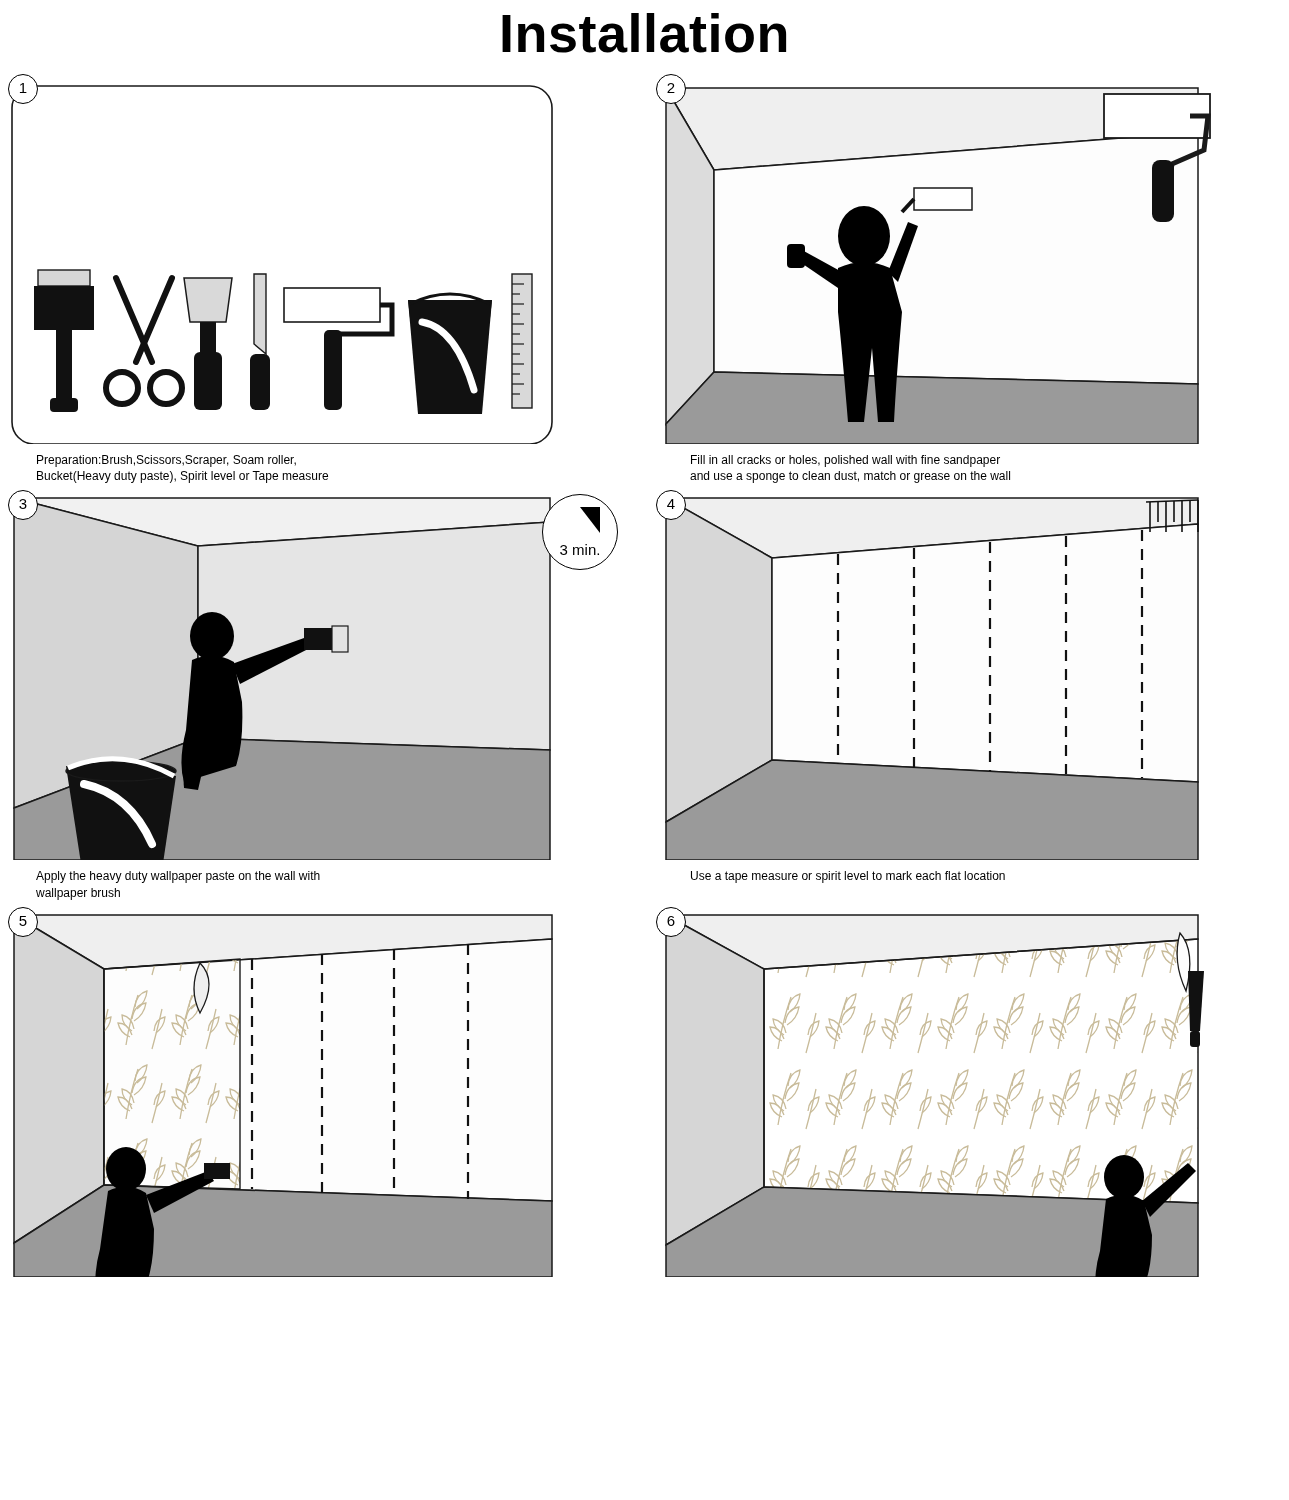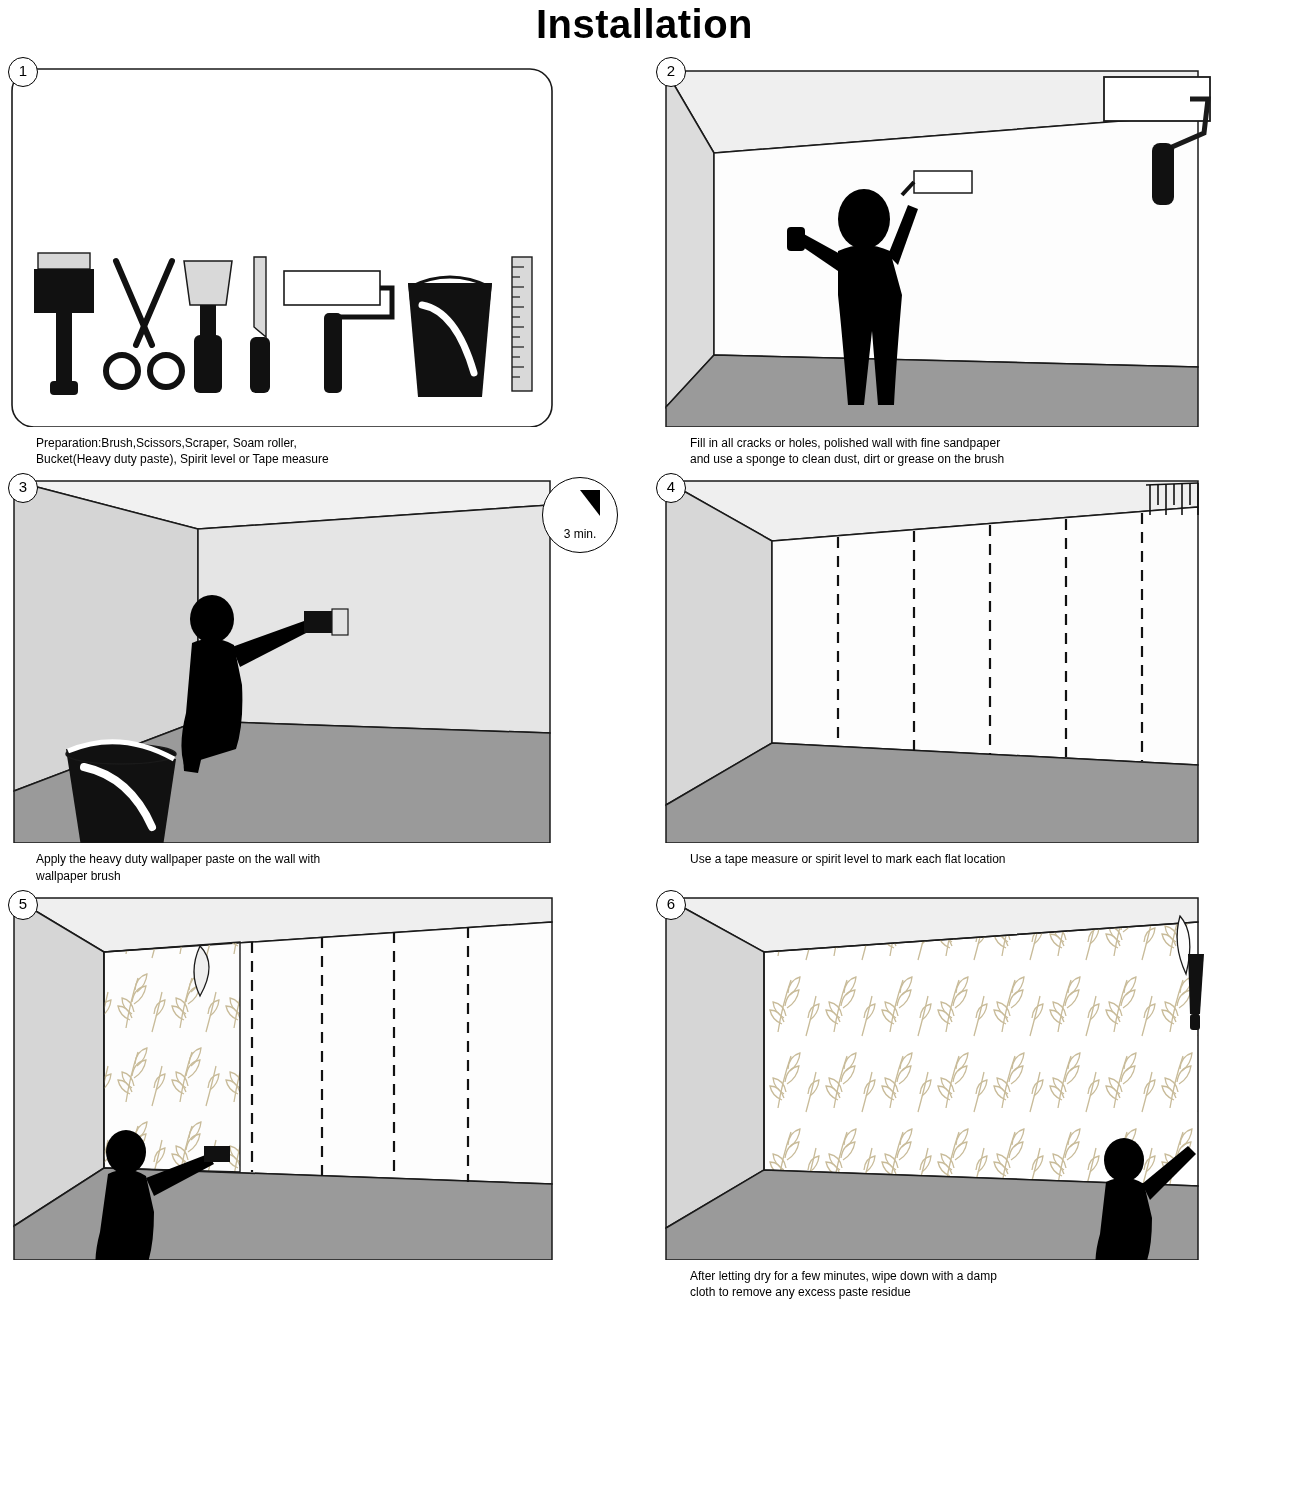--- a/index.html
+++ b/index.html
@@ -10,21 +10,21 @@
   body {
     width: 1289px;
     height: 1500px;
     font-family: "Liberation Sans", sans-serif;
     color: #000;
     overflow: hidden;
     position: relative;
   }
   .page-title {
     text-align: center;
-    font-size: 40px;
+    font-size: 54px;
     font-weight: bold;
     letter-spacing: 0.5px;
     margin: 0;
     padding: 2px 0 8px 0;
     font-family: "Liberation Sans", sans-serif;
   }
   .grid {
     display: grid;
     grid-template-columns: 640px 640px;
     column-gap: 8px;
@@ -93,21 +93,21 @@
     height: 0;
     border-left: 0 solid transparent;
     border-right: 20px solid #000;
     border-bottom: 26px solid transparent;
   }
   .timer .tlabel {
     position: absolute;
     bottom: 11px;
     width: 100%;
     text-align: center;
-    font-size: 12px;
+    font-size: 15px;
   }
   .r1 { grid-row: 1; }
   .r2 { grid-row: 2; }
   .r3 { grid-row: 3; }
 </style>
 </head>
 <body>
 
 <h1 class="page-title">Installation</h1>
 
@@ -212,21 +212,21 @@
 
           <g>
             <rect x="452" y="22" width="106" height="44" fill="#fff" stroke="#1a1a1a" stroke-width="1.8"></rect>
             <path d="M538 44 L556 44 L552 78 L520 92 L512 140" fill="none" stroke="#1a1a1a" stroke-width="5"></path>
             <rect x="500" y="88" width="22" height="62" rx="8" fill="#111"></rect>
           </g>
         </svg>
       </div>
     </div>
     <div class="caption indent">Fill in all cracks or holes, polished wall with fine sandpaper
-and use a sponge to clean dust, dirt or grease on the brush</div>
+and use a sponge to clean dust, match or grease on the wall</div>
   </div>
 
   <div class="step r2">
     <div class="panel-wrap">
       <div class="step-num">3</div>
       <div class="timer">
         <div class="wedge"></div>
         <div class="tlabel">3 min.</div>
       </div>
       <div class="panel">
@@ -390,17 +390,15 @@
           </g>
 
           <g fill="#000">
             <ellipse cx="472" cy="272" rx="20" ry="22"></ellipse>
             <path d="M454 294 q20 -10 38 2 l8 34 q0 34 -8 50 l-46 12 q-6 -18 2 -46 z"></path>
             <path d="M490 296 L536 258 L544 266 L498 312 Z"></path>
           </g>
         </svg>
       </div>
     </div>
-    <div class="caption indent">After letting dry for a few minutes, wipe down with a damp
-cloth to remove any excess paste residue</div>
   </div>
 
 </div>
 
 </body></html>

